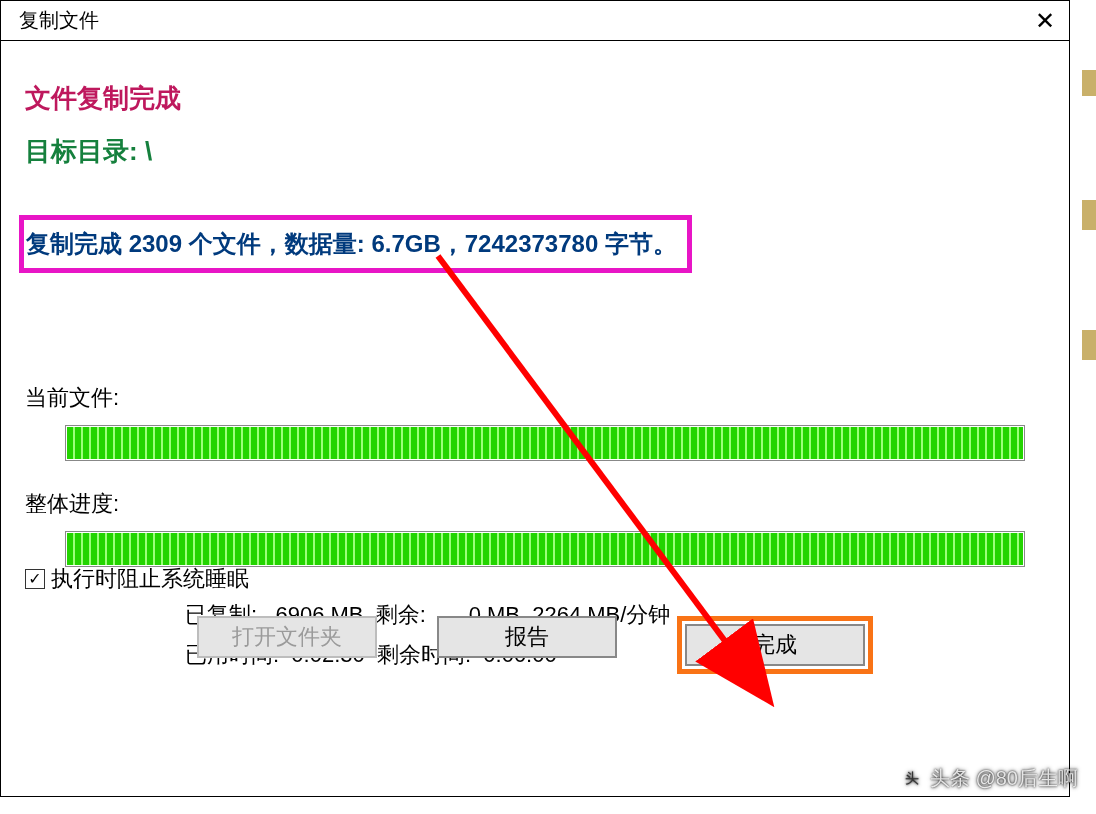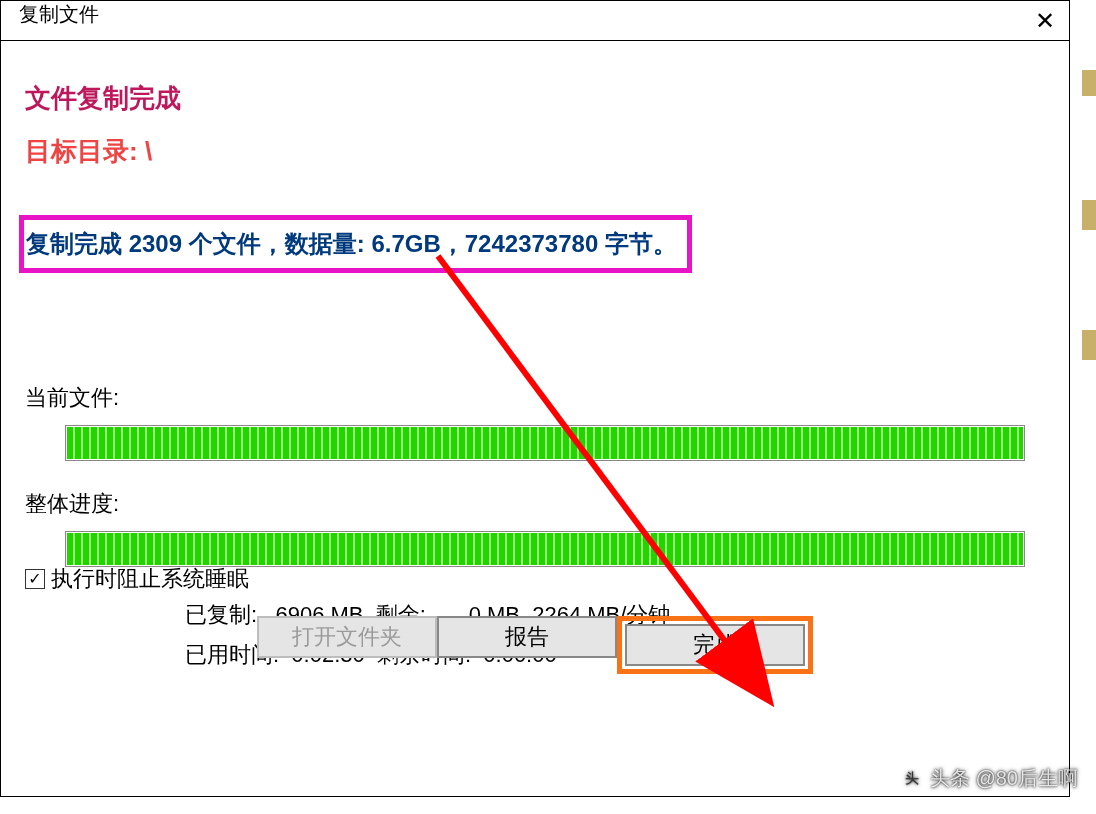--- a/index.html
+++ b/index.html
@@ -17,21 +17,21 @@
     height: 797px;
     border: 1px solid #000;
     position: absolute;
     top: 0;
     left: 0;
     background: #fff;
   }
   .titlebar {
     height: 40px;
     display: flex;
-    align-items: flex-start;
+    align-items: center;
     justify-content: space-between;
     padding: 0 0 0 18px;
     border-bottom: 1px solid #000;
   }
   .titlebar-title {
     font-size: 20px;
     color: #000;
   }
   .titlebar-close {
     width: 48px;
@@ -48,21 +48,21 @@
   }
   .heading1 {
     font-size: 26px;
     font-weight: bold;
     color: #be185d;
     margin-bottom: 18px;
   }
   .heading2 {
     font-size: 26px;
     font-weight: bold;
-    color: #ef4444;
+    color: #15803d;
     margin-bottom: 46px;
   }
   .summary-highlight {
     display: inline-block;
     border: 5px solid #e815c6;
     padding: 8px 10px 8px 2px;
     margin-left: -6px;
     margin-bottom: 110px;
   }
   .summary-text {
@@ -121,20 +121,21 @@
     font-size: 16px;
     line-height: 1;
   }
   .button-row {
     position: absolute;
     bottom: 20px;
     left: 0;
     width: 100%;
     display: flex;
     justify-content: center;
+    gap: 60px;
   }
   .btn {
     width: 180px;
     height: 42px;
     display: flex;
     align-items: center;
     justify-content: center;
     font-size: 22px;
     background: #e5e5e5;
     border: 2px solid #888;

